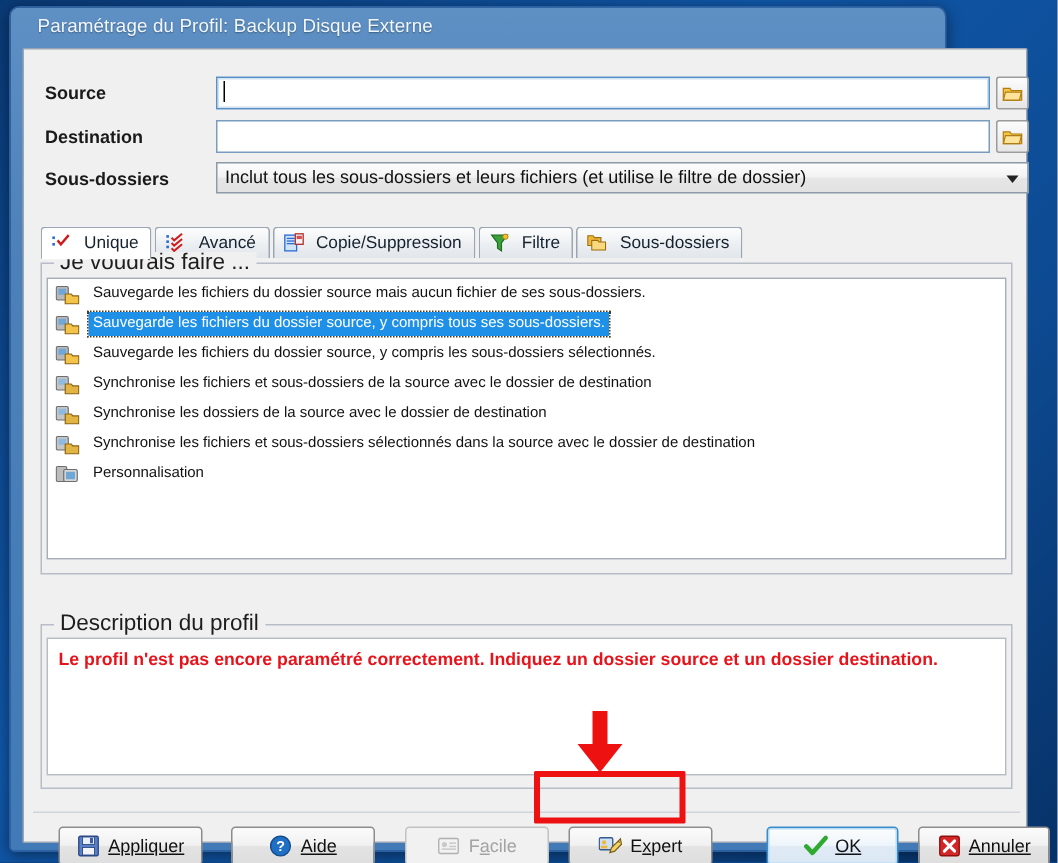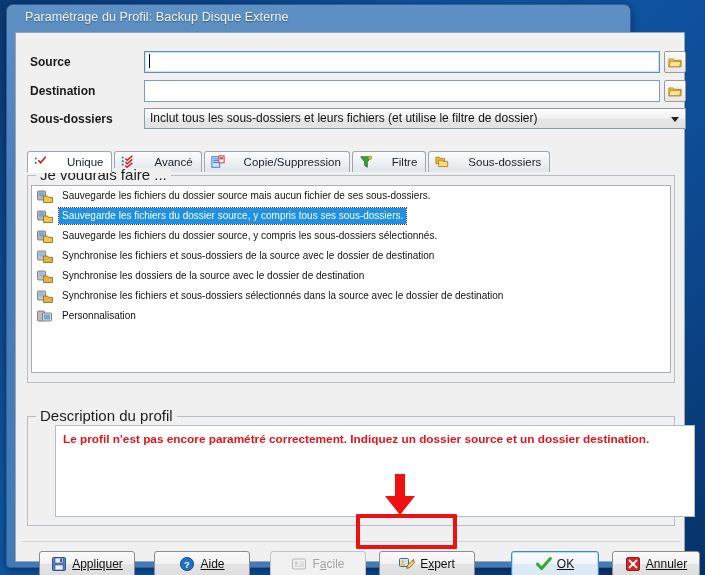--- a/index.html
+++ b/index.html
@@ -110,21 +110,21 @@
     margin-right: 2px;
     padding: 0 8px 0 6px;
     border: 1px solid #9aa6b3;
     border-bottom: none;
     border-radius: 3px 3px 0 0;
     background: linear-gradient(180deg,#fdfdfd 0%,#eceff2 55%,#e1e6eb 100%);
     font-size: 11.5px;
     line-height: 20px;
     color: #15212e;
     white-space: nowrap;
-    display: flex; align-items: center; gap: 19px;
+    display: flex; align-items: center; gap: 8px;
   }
   .tab.active {
     background: #ffffff;
     height: 22px;
     border-bottom: 1px solid #fff;
     z-index: 3;
   }
   .tab-ico { width: 14px; height: 14px; display: block; }
 
   
@@ -376,21 +376,21 @@
           <rect x="7" y="6.5" width="6" height="5" fill="#6fa8d8"></rect>
         </svg>
         <span class="rtext">Personnalisation</span>
       </div>
 
     </div>
 
     <div class="group" style="left:11px; top:383px; width:648px; height:110px;">
       <span class="group-title">Description du profil</span>
     </div>
-    <div class="listbox" style="left:15px; top:392px; width:640px; height:92px; border-color:#b7bcc4;margin-left:24px;">
+    <div class="listbox" style="left:15px; top:392px; width:640px; height:92px; border-color:#b7bcc4;">
       <div id="desc-text" style="left:7px; top:6px; position:absolute;">Le profil n'est pas encore paramétré correctement. Indiquez un dossier source et un dossier destination.</div>
     </div>
 
     <div id="btnbar">
 
       <div class="btn" style="left:17px; width:96px;">
         <svg class="btn-ico" viewBox="0 0 16 16">
           <rect x="1.5" y="1.5" width="13" height="13" rx="1" fill="#5b7fc7" stroke="#2c4a85" stroke-width=".9"></rect>
           <rect x="4" y="2" width="8" height="5" fill="#e9eef8" stroke="#2c4a85" stroke-width=".6"></rect>
           <rect x="9" y="2.6" width="2" height="3.6" fill="#3a5fa8"></rect>

